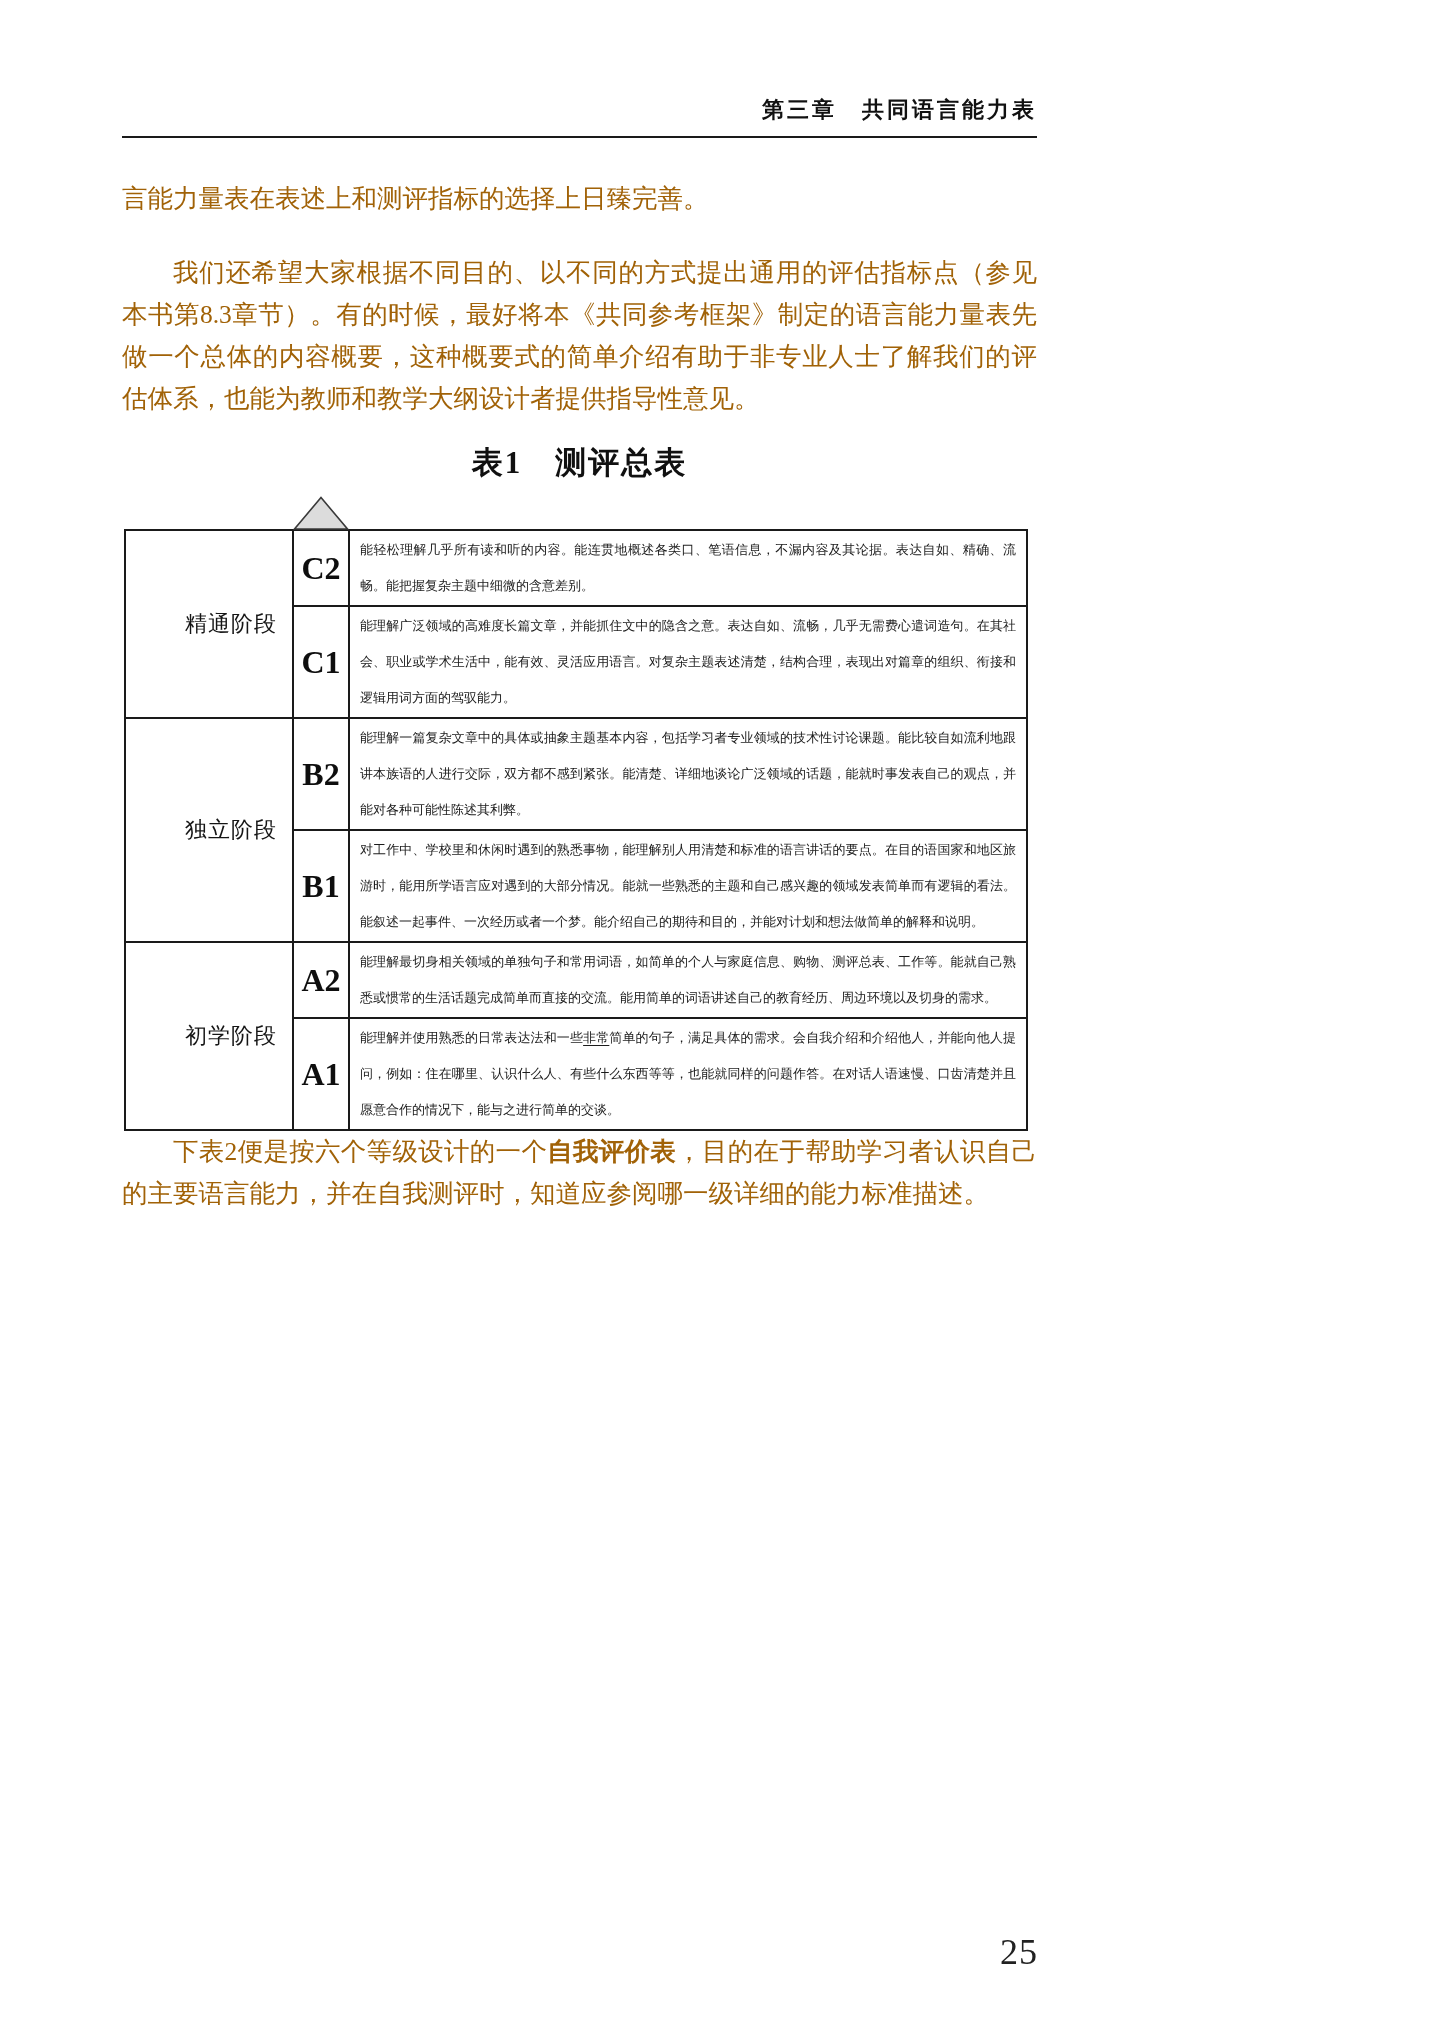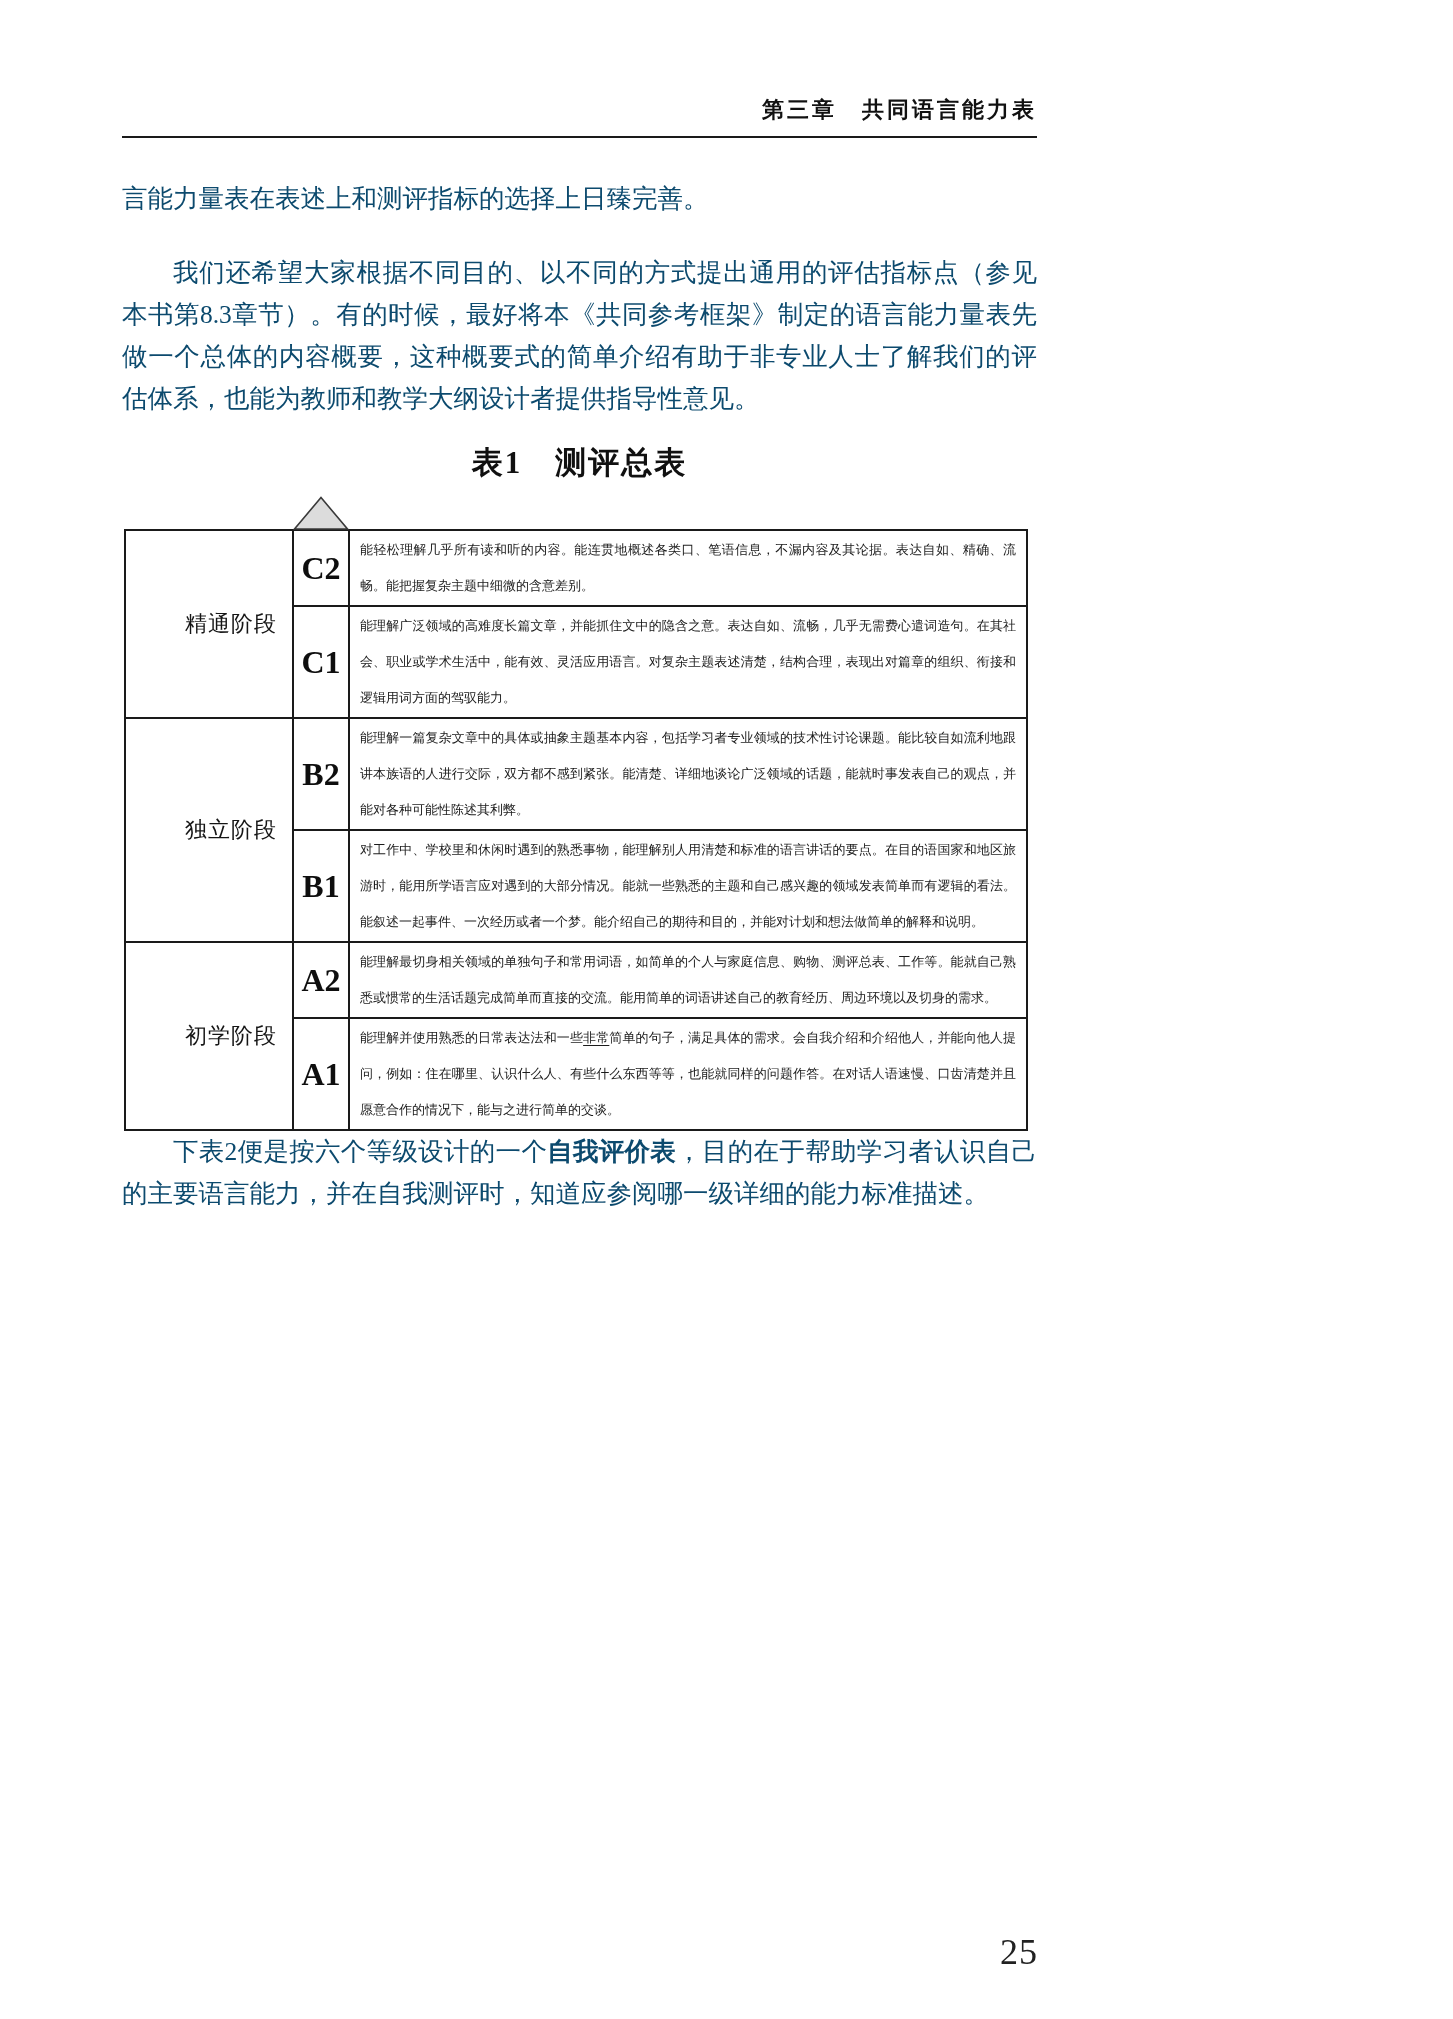--- a/index.html
+++ b/index.html
@@ -29,21 +29,21 @@
   }
   .header-rule {
     border: none;
     border-top: 2.5px solid #1a1a1a;
     margin-top: 11px;
   }
   p.body-par {
     font-size: 25.5px;
     line-height: 42px;
     text-align: justify;
-    color: #0c4a6e;
+    color: #a16207;
   }
   p.first { margin-top: 40px; }
   p.gap { margin-top: 32px; }
   p.indent { text-indent: 2em; }
   .table-title {
     margin-top: 22px;
     text-align: center;
     font-weight: bold;
     font-size: 31px;
     letter-spacing: 2px;

